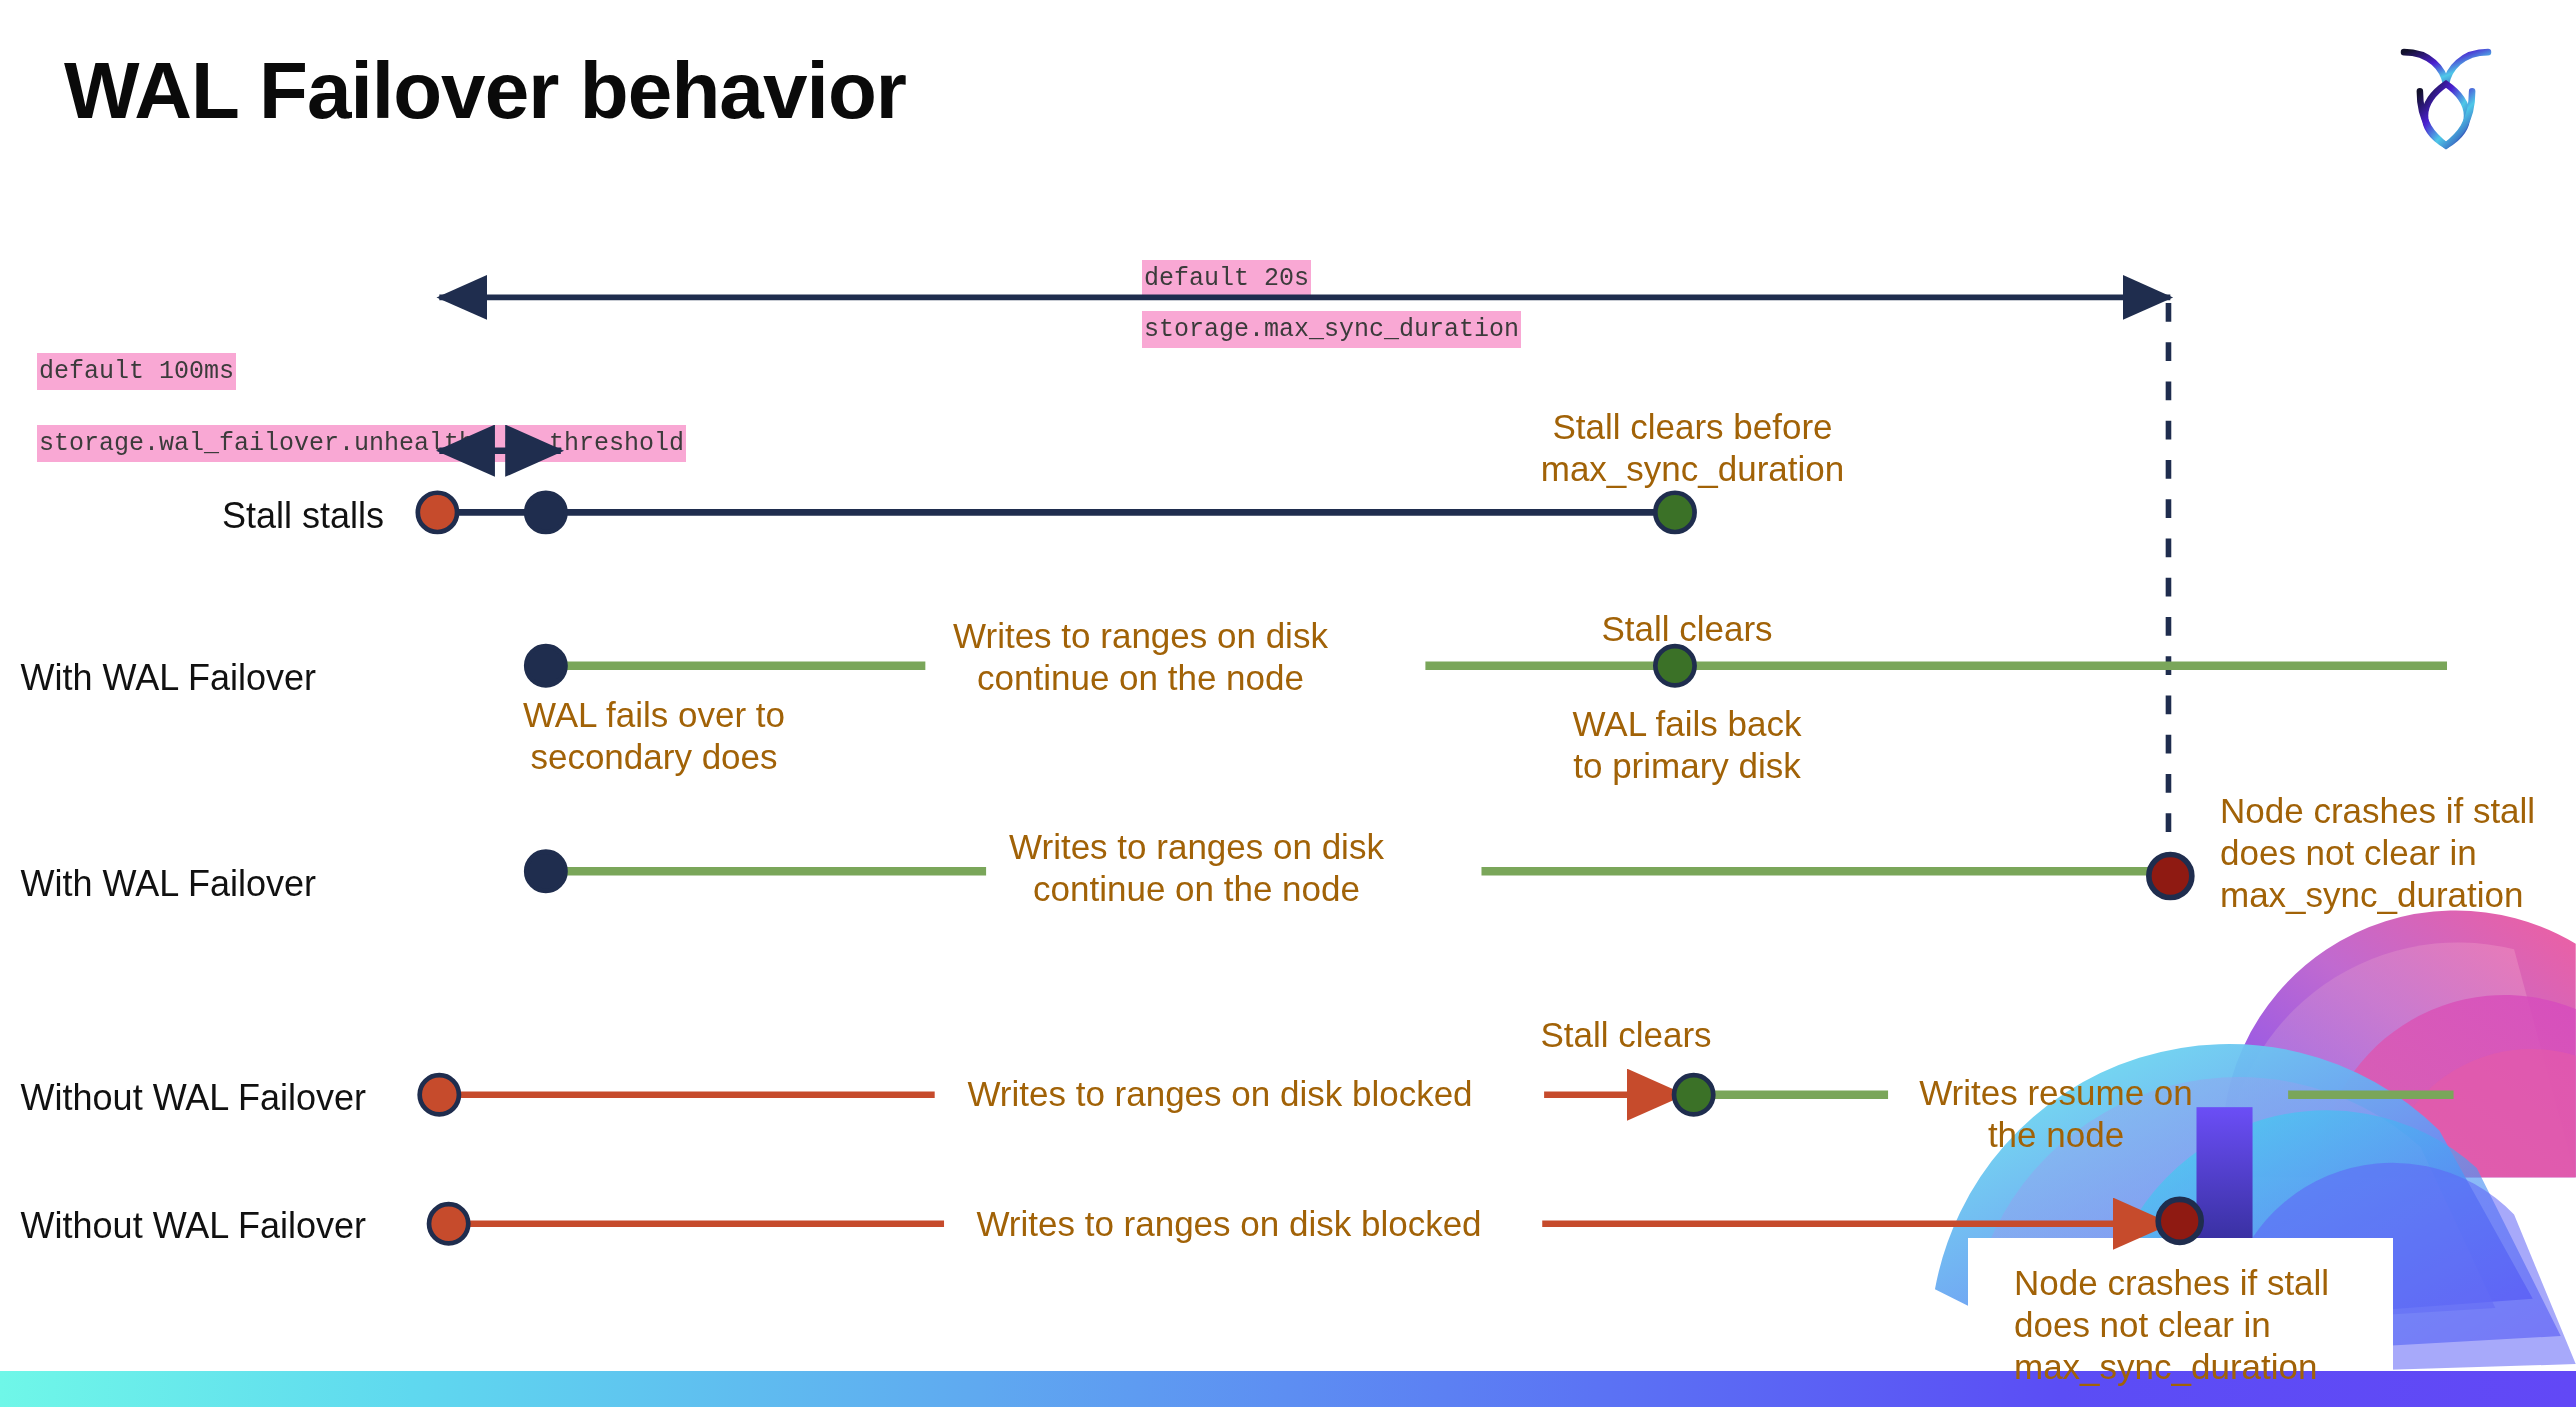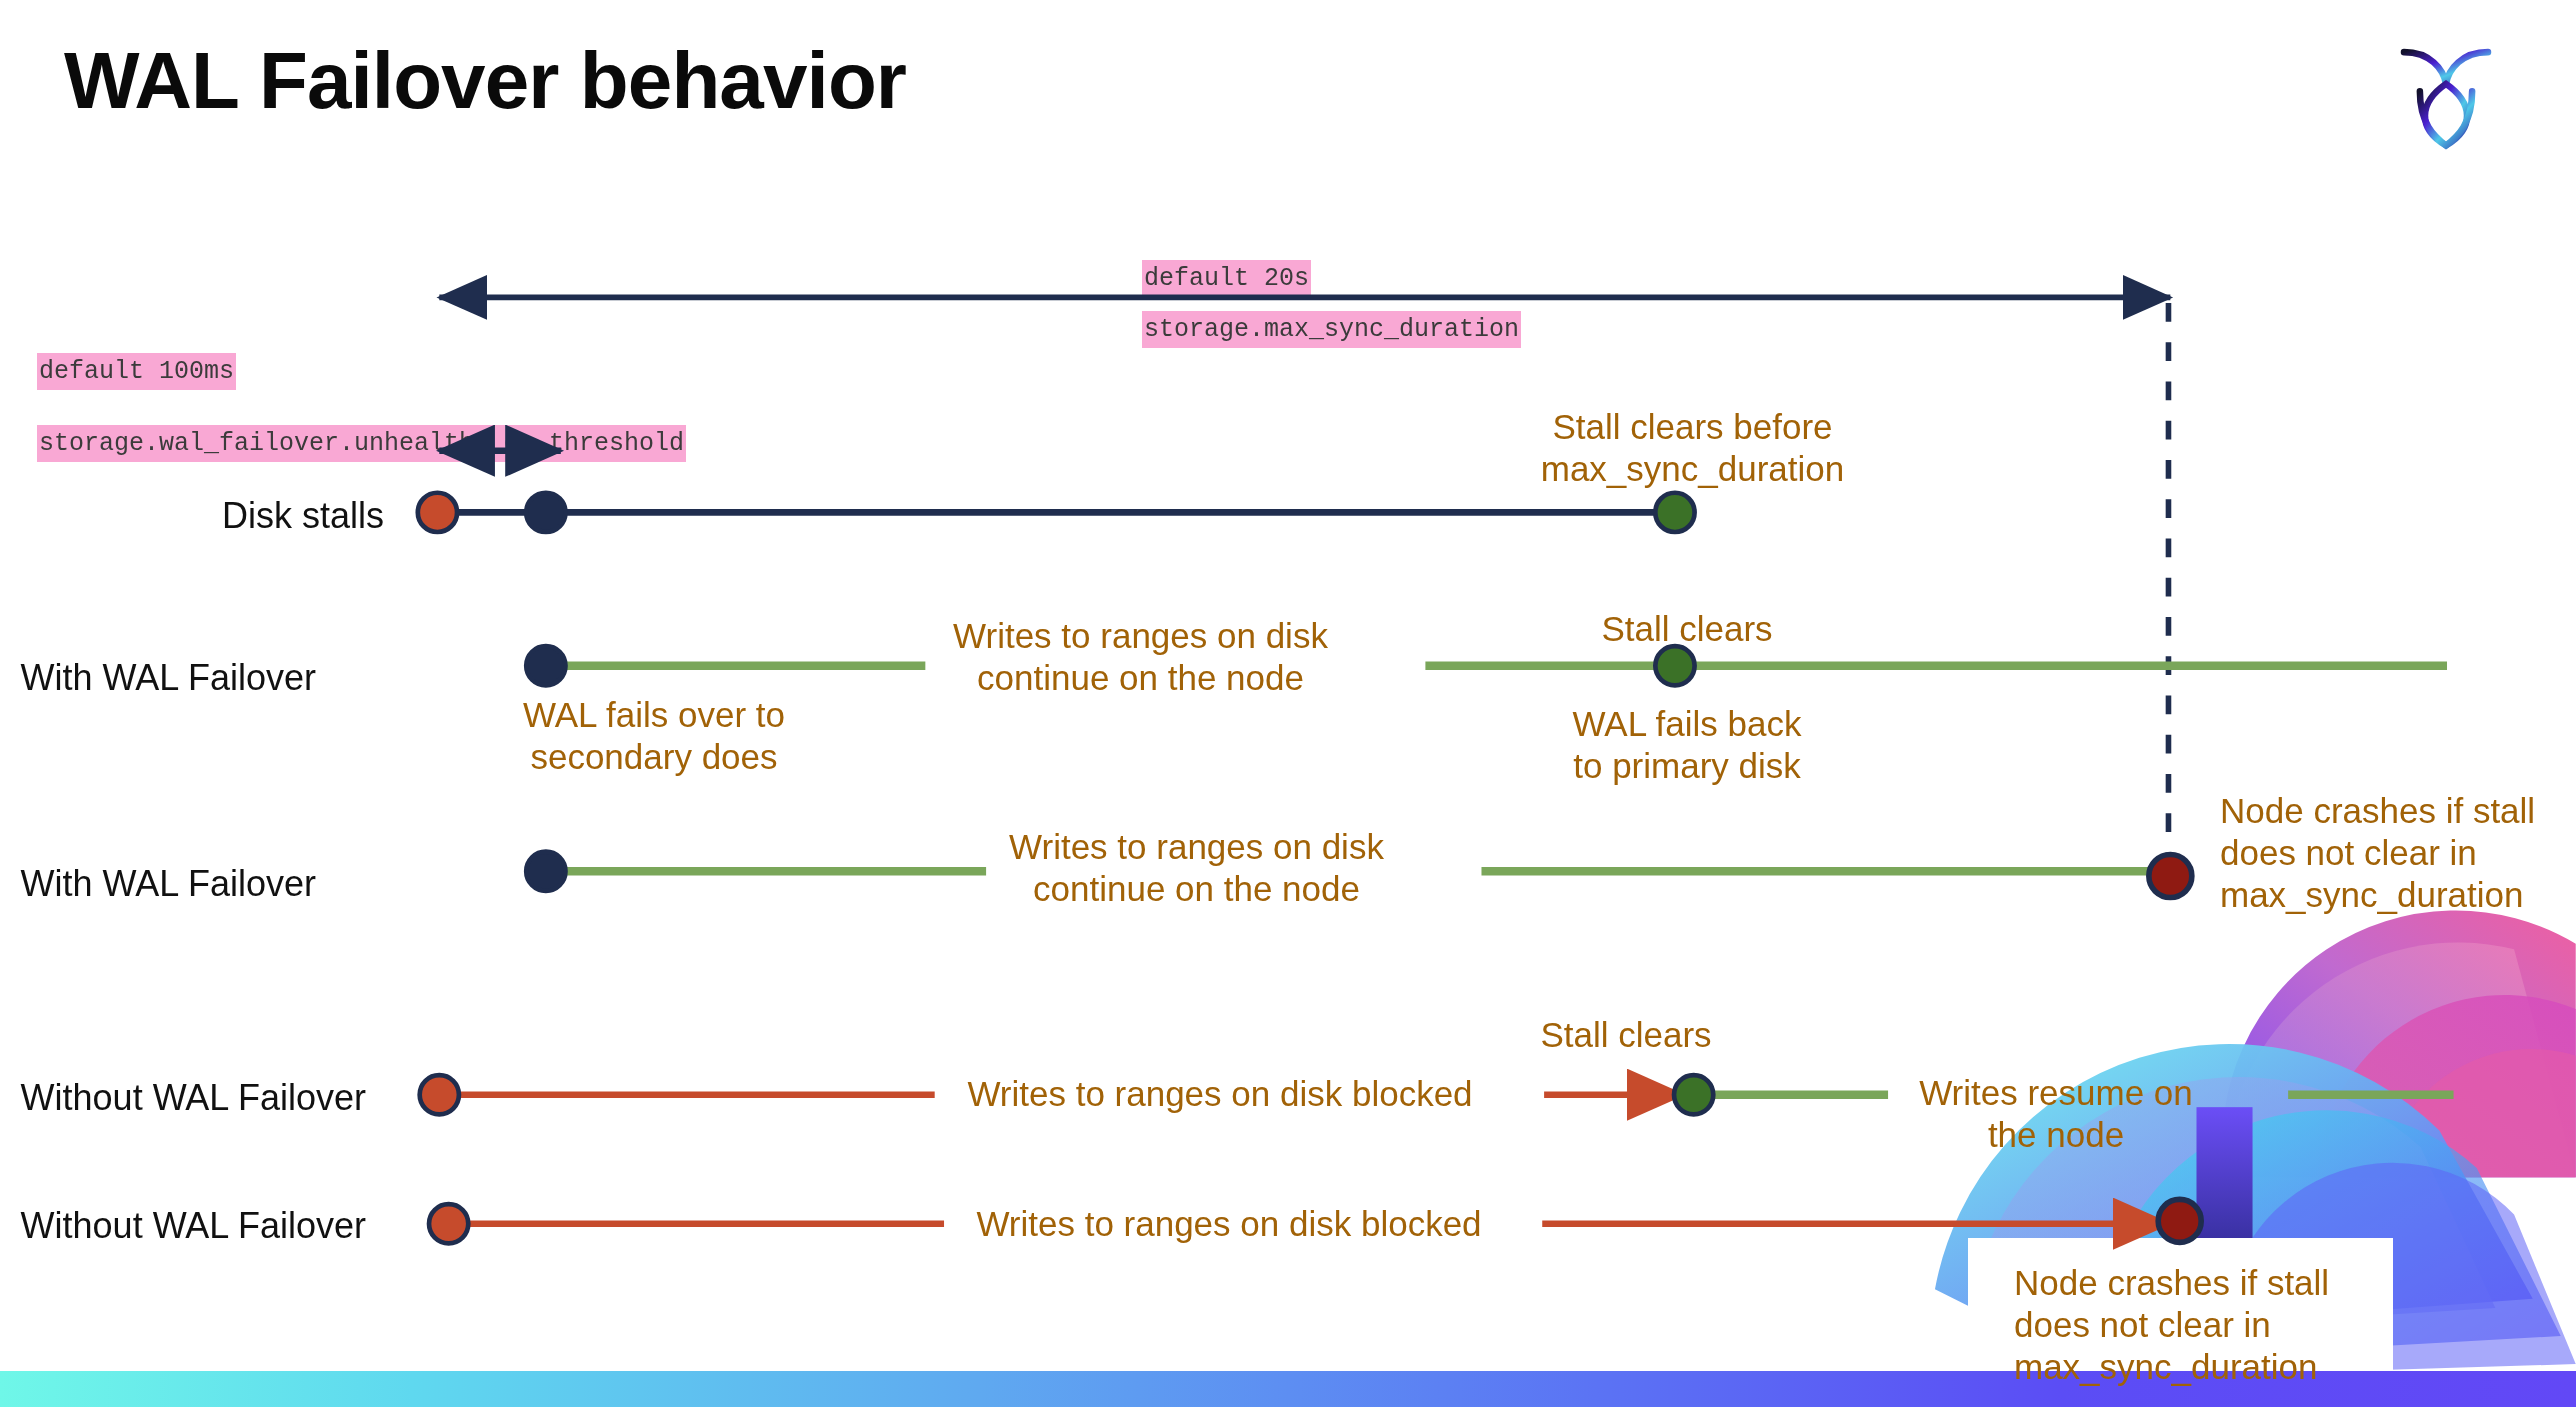--- a/index.html
+++ b/index.html
@@ -7,21 +7,21 @@
     width:2576px;height:1408px;
     background:#ffffff;
     font-family:"Liberation Sans", sans-serif;
     overflow:hidden;
     position:relative;
   }
   #slide{position:absolute;inset:0;width:2576px;height:1408px;overflow:hidden;background:#fff;}
 
   
   #title{
-    position:absolute;left:64px;top:37px;
+    position:absolute;left:64px;top:47px;
     font-size:80px;font-weight:bold;color:#0a0a0a;
     letter-spacing:-0.9px;line-height:1.1;white-space:nowrap;
   }
 
   
   #logo{position:absolute;left:2376px;top:26px;width:140px;height:140px;}
 
   
   #corner-art{position:absolute;left:1916px;top:897px;width:660px;height:510px;overflow:hidden;pointer-events:none;}
 
@@ -148,21 +148,21 @@
       </g>
     </svg>
   </div>
 
   <div class="code-chip" style="left:1142px;top:260px;">default 20s</div>
   <div class="code-chip" style="left:1142px;top:311px;">storage.max_sync_duration</div>
 
   <div class="code-chip" style="left:37px;top:353px;">default 100ms</div>
   <div class="code-chip" style="left:37px;top:393px;margin-top:32px;">storage.wal_failover.unhealthy_op_threshold</div>
 
-  <div class="row-label" style="left:222px;top:495px;">Disk stalls</div>
+  <div class="row-label" style="left:222px;top:495px;">Stall stalls</div>
   <div class="row-label" style="left:20.6px;top:657px;">With WAL Failover</div>
   <div class="row-label" style="left:20.6px;top:863px;">With WAL Failover</div>
   <div class="row-label" style="left:20.6px;top:1077px;">Without WAL Failover</div>
   <div class="row-label" style="left:20.6px;top:1205px;">Without WAL Failover</div>
 
   <div class="annot" style="left:1496px;top:406px;width:393px;">Stall clears before
 max_sync_duration</div>
 
   <div class="annot" style="left:467px;top:694px;width:374px;">WAL fails over to
 secondary does</div>

